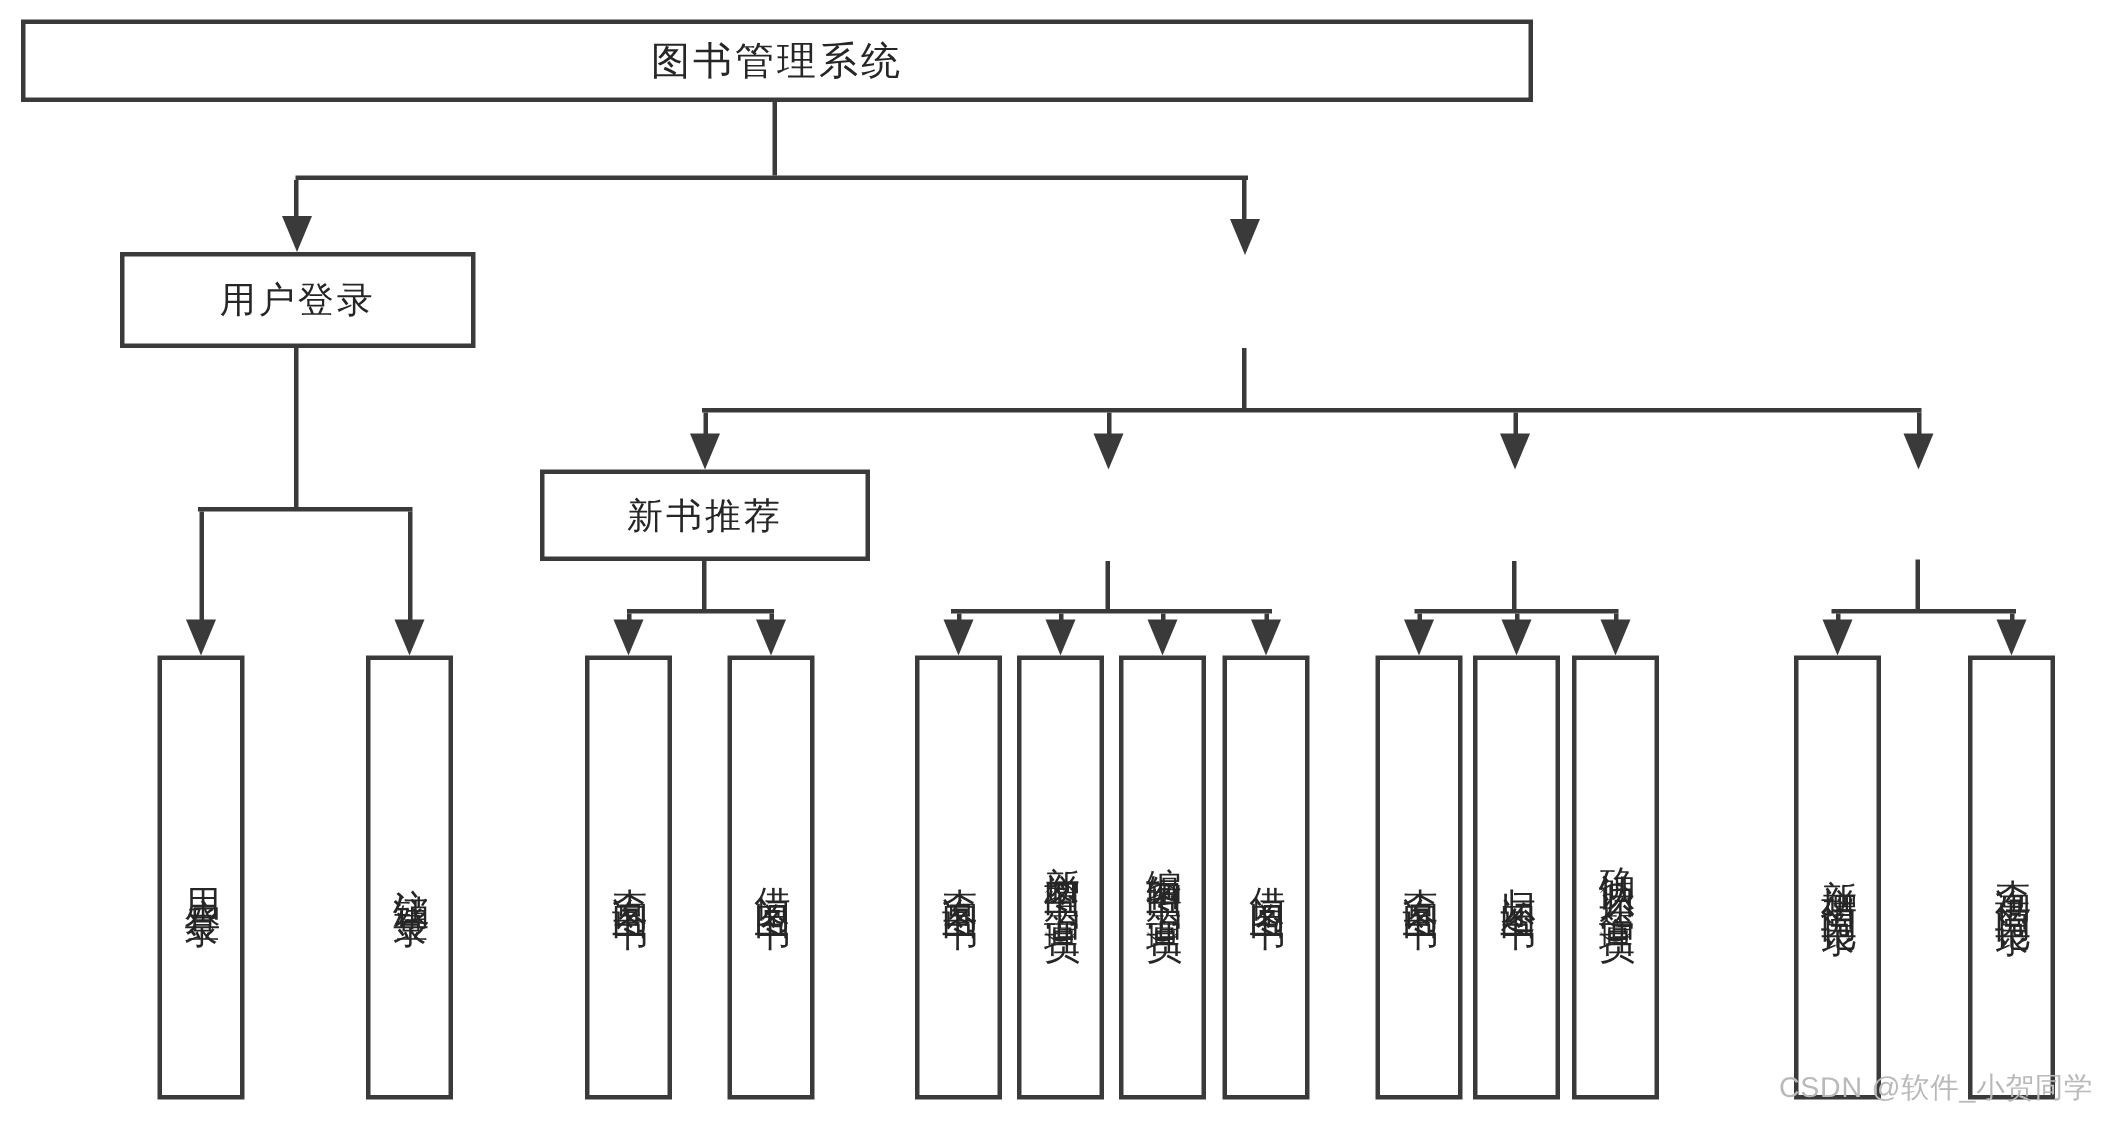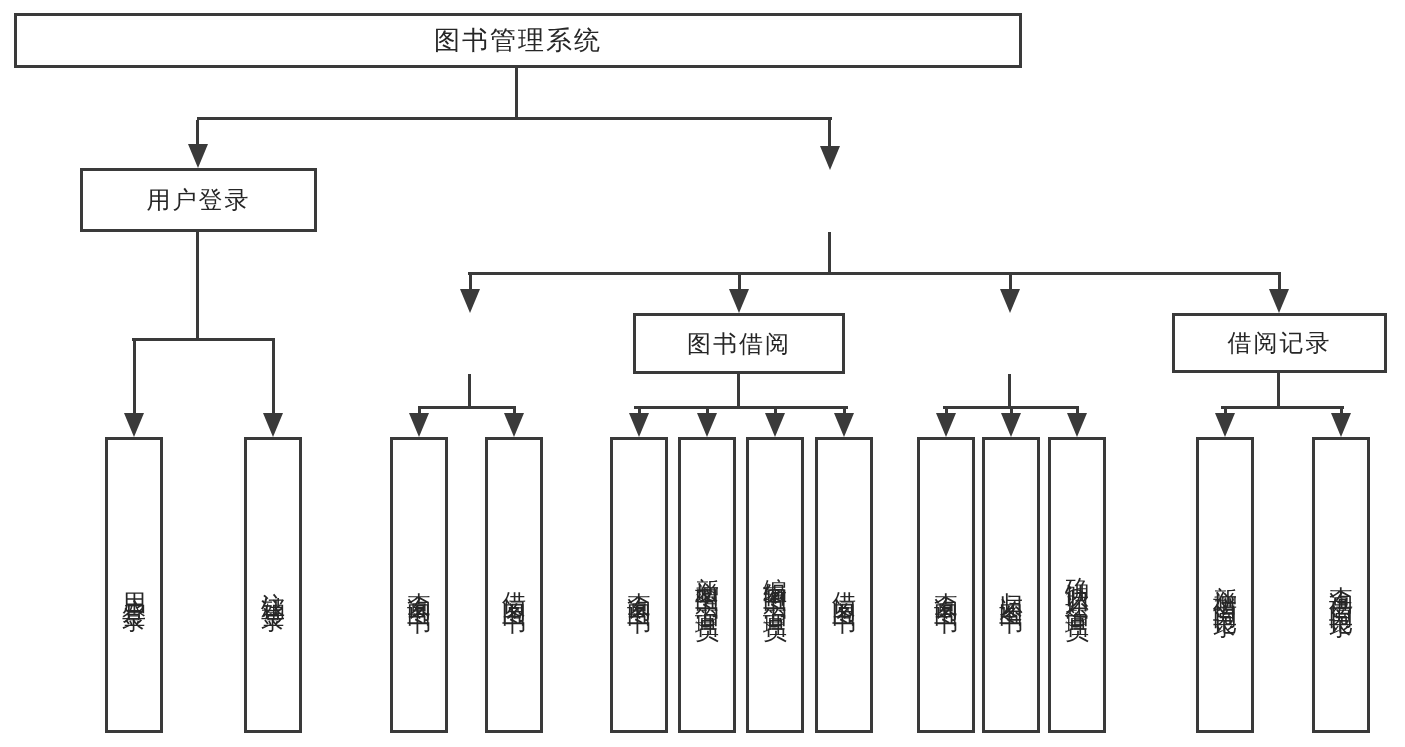--- a/index.html
+++ b/index.html
@@ -63,22 +63,21 @@
   <div class="hline" style="left:468px;top:272px;width:813px"></div>
   <div class="vline" style="left:469px;top:275px;height:16px"></div>
   <div class="arrow" style="left:460px;top:289px"></div>
   <div class="vline" style="left:738px;top:275px;height:16px"></div>
   <div class="arrow" style="left:729px;top:289px"></div>
   <div class="vline" style="left:1009px;top:275px;height:16px"></div>
   <div class="arrow" style="left:1000px;top:289px"></div>
   <div class="vline" style="left:1278px;top:275px;height:16px"></div>
   <div class="arrow" style="left:1269px;top:289px"></div>
 
-  <div class="hbox" style="left:633px;top:313px;width:212px;height:61px">图书借阅</div>
-  <div class="hbox" style="left:1172px;top:313px;width:215px;height:60px">借阅记录</div>
+  <div class="hbox" style="left:360px;top:313px;width:220px;height:61px">新书推荐</div>
 
   <div class="vline" style="left:468px;top:374px;height:33px"></div>
   <div class="hline" style="left:418px;top:406px;width:98px"></div>
   <div class="vline" style="left:418px;top:409px;height:6px"></div>
   <div class="arrow" style="left:409px;top:413px"></div>
   <div class="vline" style="left:513px;top:409px;height:6px"></div>
   <div class="arrow" style="left:504px;top:413px"></div>
 
   <div class="vline" style="left:737px;top:374px;height:33px"></div>
   <div class="hline" style="left:634px;top:406px;width:214px"></div>
@@ -118,13 +117,14 @@
   <div class="vbox" style="left:746px">编辑图书（管理员）</div>
   <div class="vbox" style="left:815px">借阅图书</div>
 
   <div class="vbox" style="left:917px">查询图书</div>
   <div class="vbox" style="left:982px">归还图书</div>
   <div class="vbox" style="left:1048px">确认归还（管理员）</div>
 
   <div class="vbox" style="left:1196px">新增借阅记录</div>
   <div class="vbox" style="left:1312px">查询借阅记录</div>
 
+  <div class="watermark">CSDN @软件_小贺同学</div>
 </div>
 
 </body></html>

